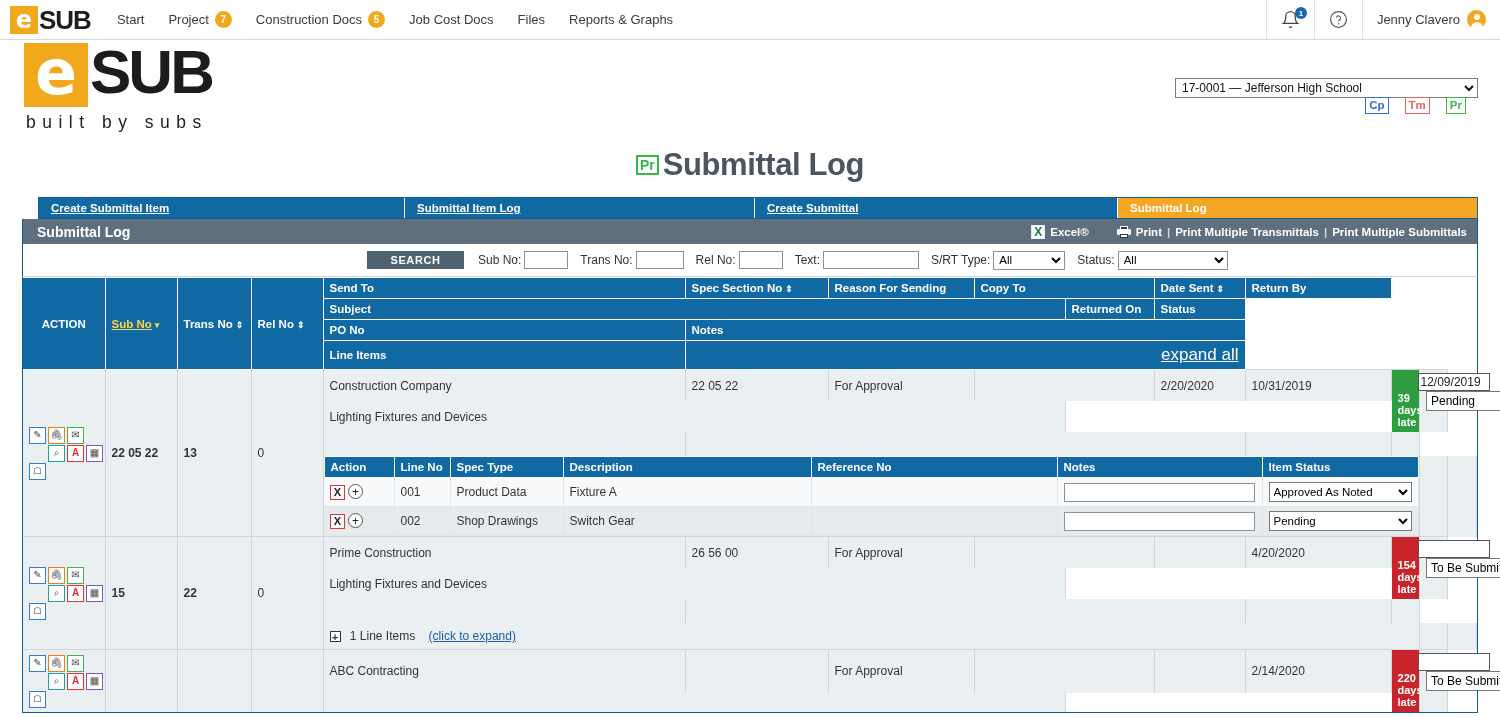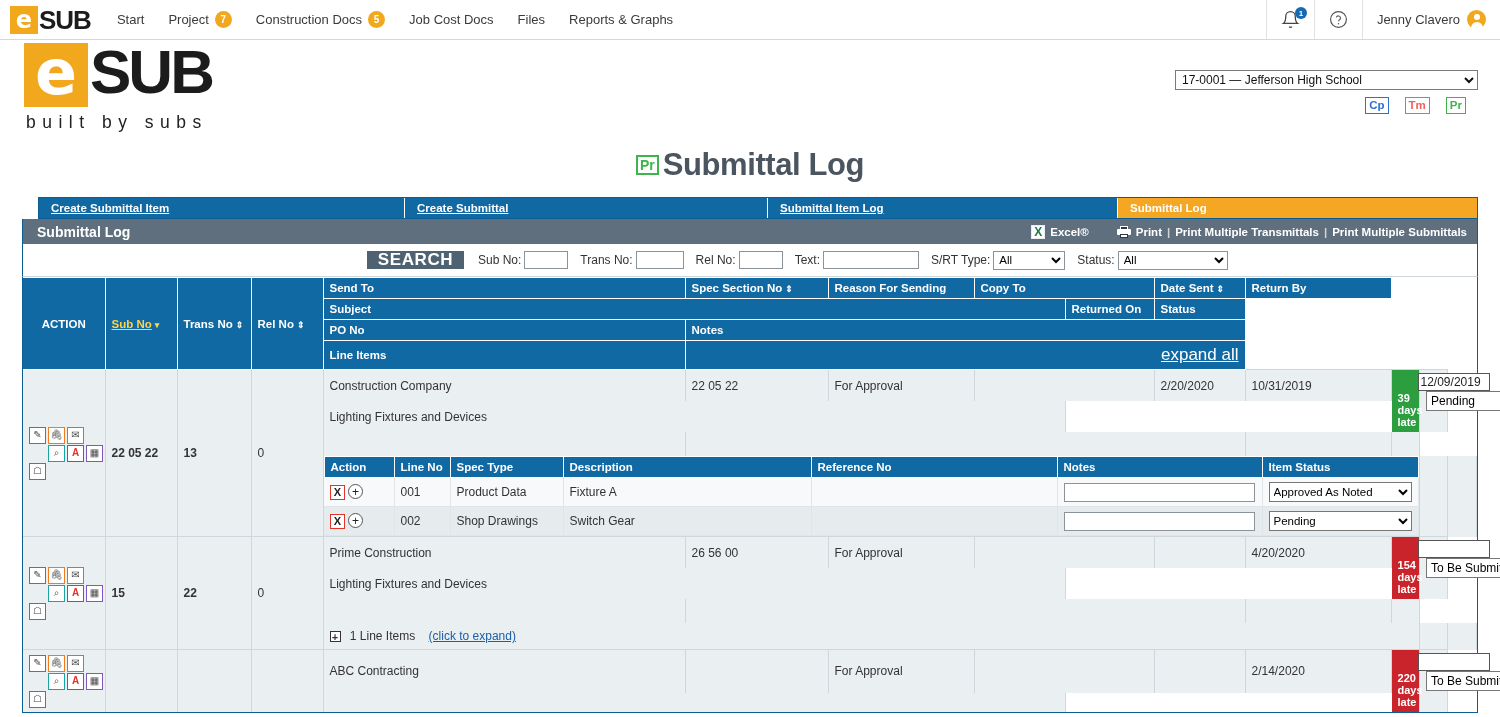--- a/index.html
+++ b/index.html
@@ -101,21 +101,21 @@
   }
   .logo-sub {
     font-size: 62px; font-weight: bold; letter-spacing: -3px;
     color: #1c1c1c; line-height: 0.95; margin-left: 2px;
   }
   .logo-tag {
     font-size: 17.5px; letter-spacing: 6.5px; color: #222;
     margin-top: 5px; margin-left: 2px;
     font-family: "Liberation Sans", sans-serif;
   }
-  .project-select-wrap { position: absolute; right: 22px; top: 30px; margin-left: 26px; }
+  .project-select-wrap { position: absolute; right: 22px; top: 38px; margin-left: 26px; }
   select.project-select {
     width: 303px; height: 20px;
     font-size: 12px; font-family: "Liberation Sans", sans-serif;
     border: 1px solid #7a7a7a; background: #fff; color: #111;
     padding: 0 2px;
   }
   .cptmpr { position: absolute; right: 34px; top: 57px; display: flex; gap: 16px; }
   .tag-box {
     font-size: 11.5px; font-weight: bold; padding: 1px 3px;
     border: 1.5px solid; line-height: 1.1;
@@ -191,21 +191,21 @@
   
   .searchbar {
     border-left: 1px solid #0c5c96; border-right: 1px solid #0c5c96;
     border-bottom: 1px solid #cfd6dc;
     background: #fff; height: 33px;
     display: flex; align-items: center;
     padding-left: 344px; gap: 6px;
   }
   .search-btn {
     background: #4f6271; color: #fff;
-    font-size: 17px; font-weight: bold; letter-spacing: 0.6px;
+    font-size: 11px; font-weight: bold; letter-spacing: 0.6px;
     width: 97px; height: 18px;
     display: flex; align-items: center; justify-content: center;
     cursor: pointer; margin-right: 8px;
   }
   .searchbar label { font-size: 12px; color: #333; margin-right: 3px; }
   .searchbar input[type=text] {
     height: 18px; border: 1px solid #8d9499; font-size: 11px;
     font-family: "Liberation Sans", sans-serif; padding: 0 3px;
     background: #fff;
   }
@@ -421,25 +421,25 @@
   <span class="title-badge">Pr</span>
   <span class="page-title">Submittal Log</span>
 </div>
 
 <div class="wrap">
 
   <div class="tabstrip">
     <div class="tab w1">
       <span>Create Submittal Item</span>
     </div>
+    <div class="tab w3">
+      <span>Submittal Item Log</span>
+    </div>
     <div class="tab w2">
       <span>Create Submittal</span>
-    </div>
-    <div class="tab w3">
-      <span>Submittal Item Log</span>
     </div>
     <div class="tab active">
       <span>Submittal Log</span>
     </div>
   </div>
 
   <div class="subbar">
     <div class="subbar-title">Submittal Log</div>
     <div class="subbar-actions">
       <span class="sb-link" style="display:flex;align-items:center;">

